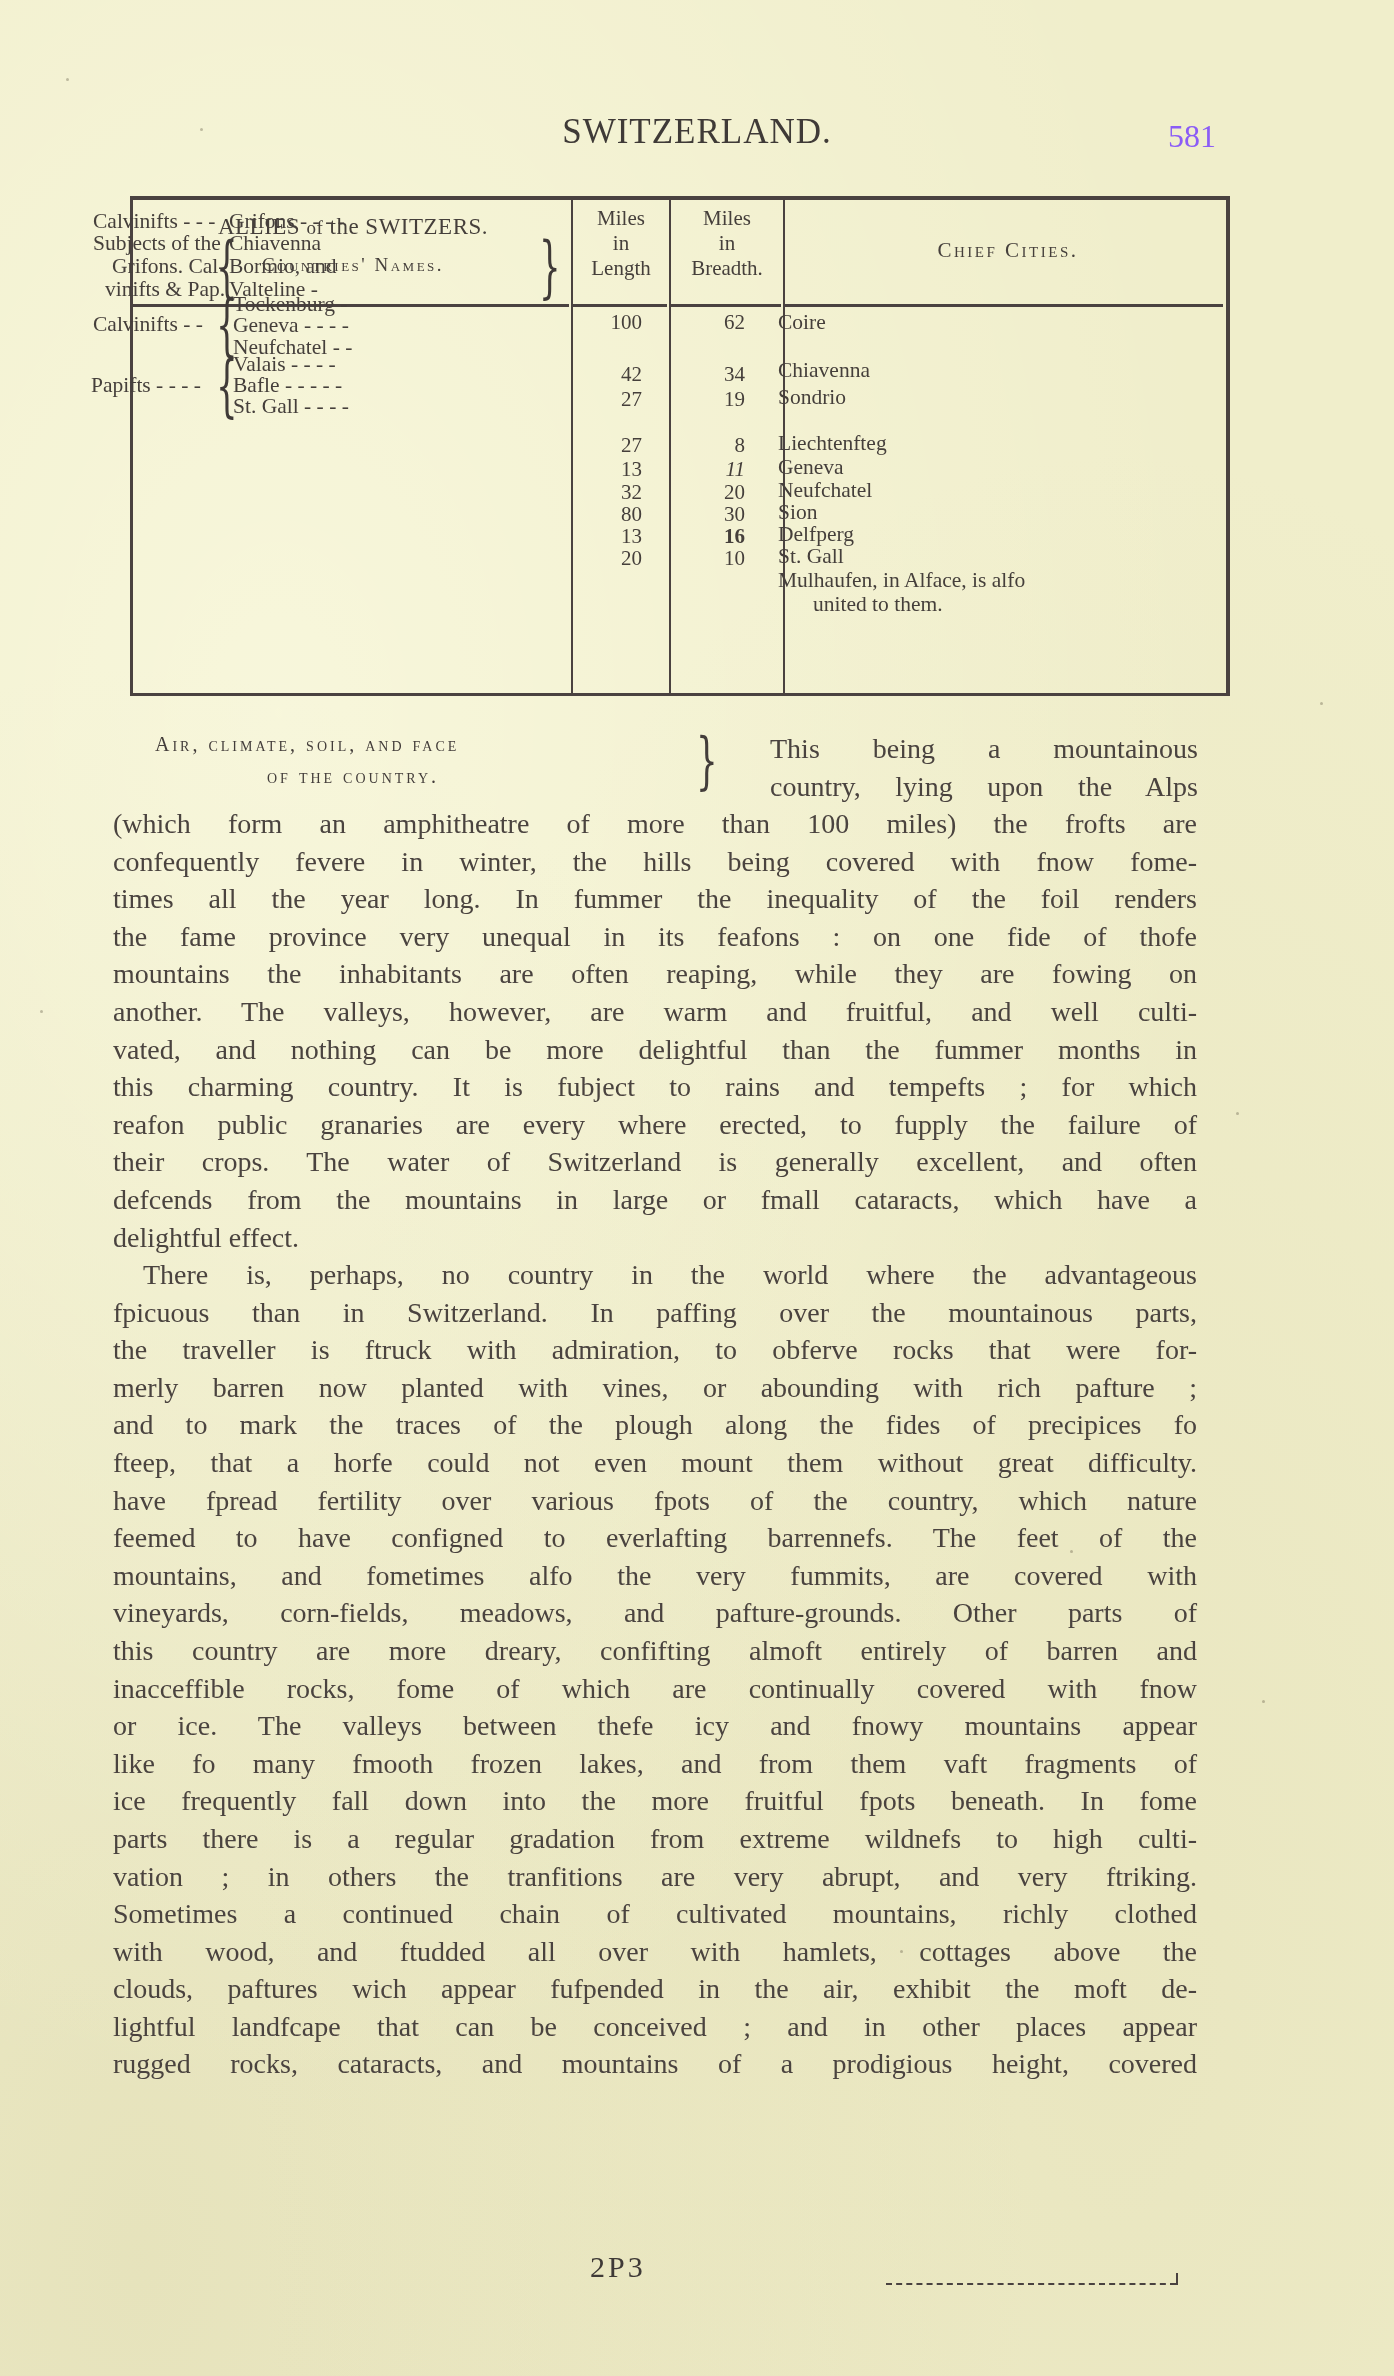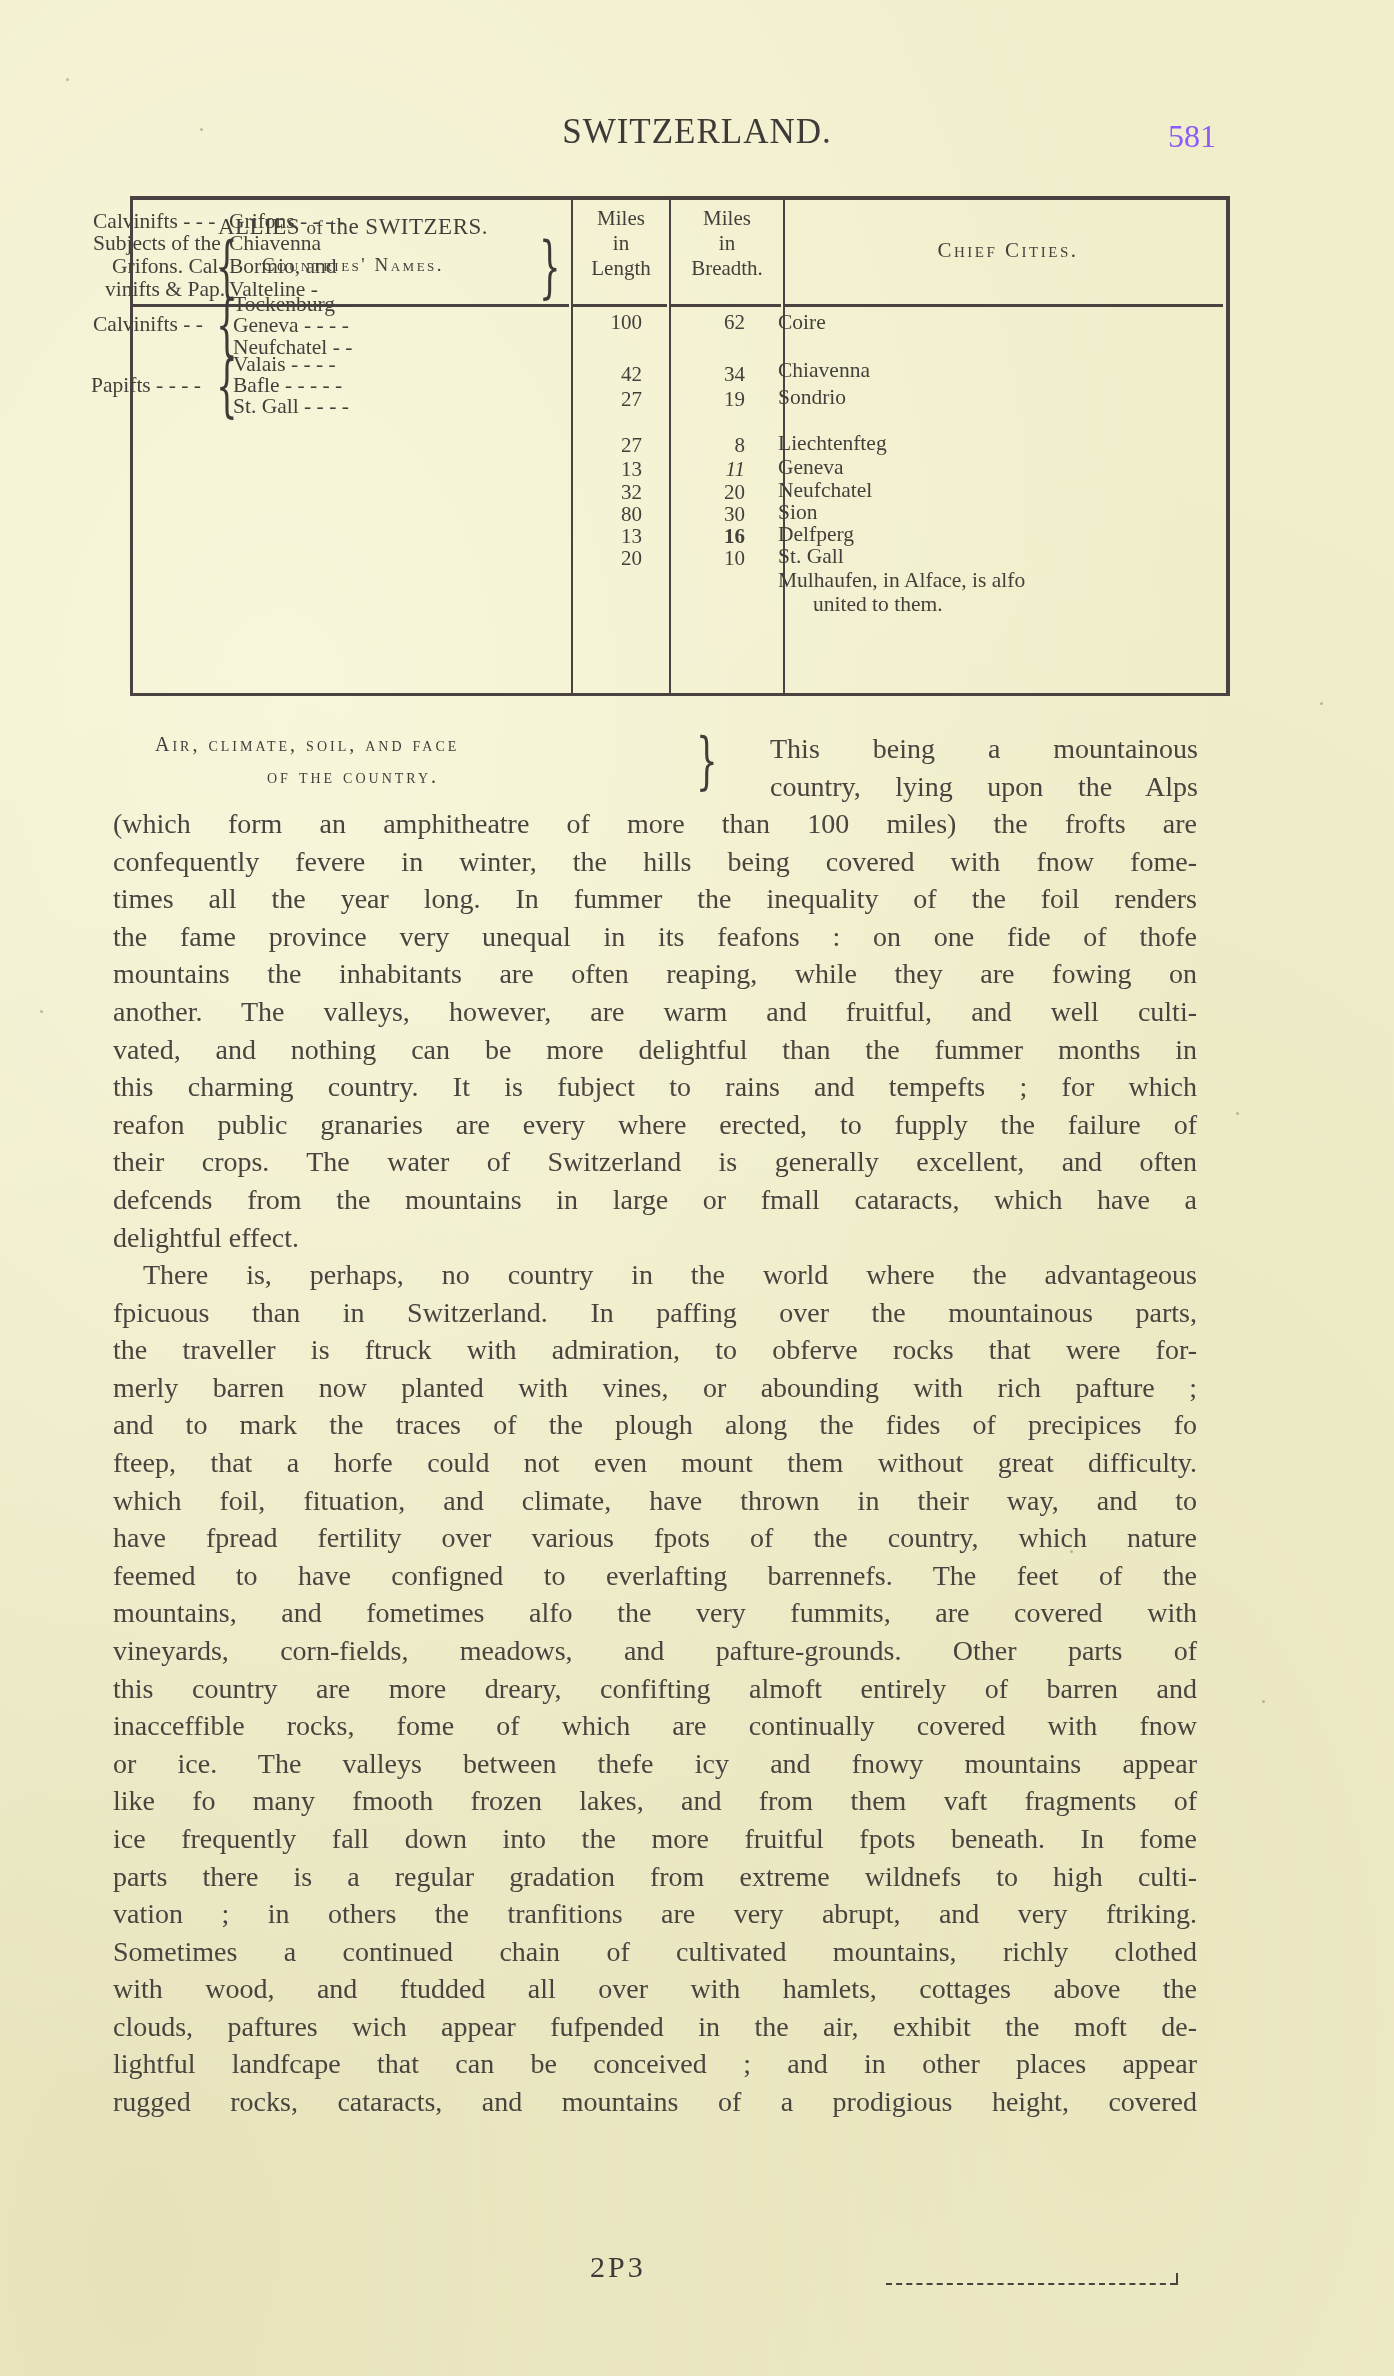--- a/index.html
+++ b/index.html
@@ -237,21 +237,20 @@
     <span class="line last">delightful effect.</span>
   </div>
 
   <div class="body-text" style="top:1256px;">
     <span class="line indent">There is, perhaps, no country in the world where the advantageous</span>
     <span class="line">fpicuous than in Switzerland.  In paffing over the mountainous parts,</span>
     <span class="line">the traveller is ftruck with admiration, to obferve rocks that were for-</span>
     <span class="line">merly barren now planted with vines, or abounding with rich pafture ;</span>
     <span class="line">and to mark the traces of the plough along the fides of precipices fo</span>
     <span class="line">fteep, that a horfe could not even mount them without great difficulty.</span>
-    <span class="line">which foil, fituation, and climate, have thrown in their way, and to</span>
     <span class="line">have fpread fertility over various fpots of the country, which nature</span>
     <span class="line">feemed to have configned to everlafting barrennefs.  The feet of the</span>
     <span class="line">mountains, and fometimes alfo the very fummits, are covered with</span>
     <span class="line">vineyards, corn-fields, meadows, and pafture-grounds.  Other parts of</span>
     <span class="line">this country are more dreary, confifting almoft entirely of barren and</span>
     <span class="line">inacceffible rocks, fome of which are continually covered with fnow</span>
     <span class="line">or ice.  The valleys between thefe icy and fnowy mountains appear</span>
     <span class="line">like fo many fmooth frozen lakes, and from them vaft fragments of</span>
     <span class="line">ice frequently fall down into the more fruitful fpots beneath.  In fome</span>
     <span class="line">parts there is a regular gradation from extreme wildnefs to high culti-</span>

